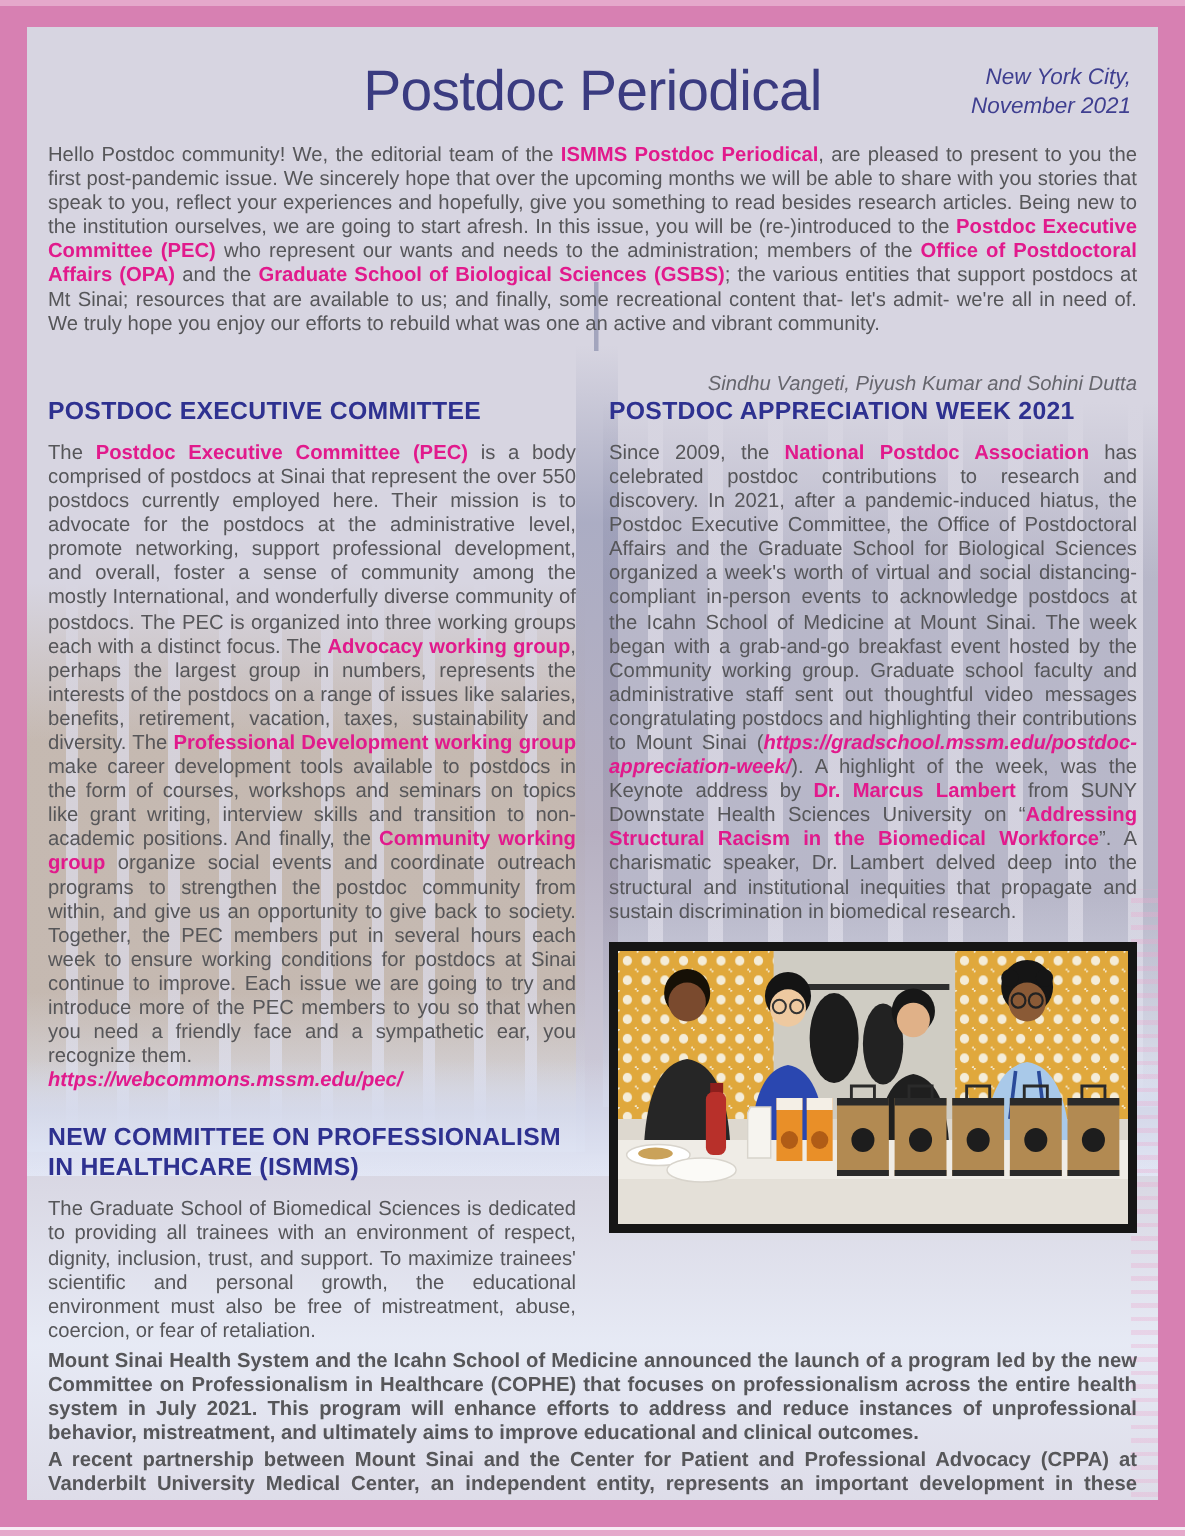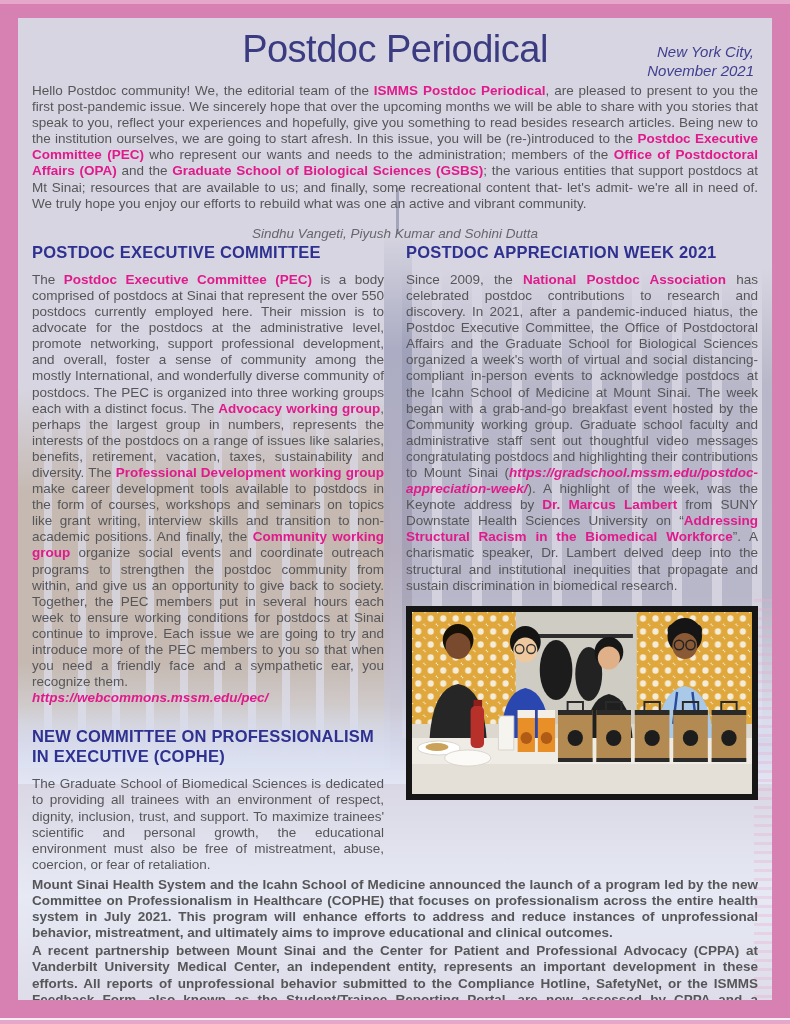--- a/index.html
+++ b/index.html
@@ -29,24 +29,24 @@
   .sky-water{position:absolute;left:0;top:688px;width:100%;height:78px;
     background:linear-gradient(180deg, rgba(205,210,230,0) 0%, rgba(212,217,236,.75) 45%, rgba(226,231,246,.9) 100%);}
   .sky-glow{position:absolute;left:0;top:752px;width:100%;height:230px;
     background:linear-gradient(180deg, rgba(226,230,242,0) 0%, rgba(232,236,247,.9) 55%, rgba(222,221,233,.95) 100%);}
   .sky-sparkle{position:absolute;right:0;top:575px;width:18px;height:405px;opacity:.65;
     background:repeating-linear-gradient(0deg, rgba(236,168,206,.5) 0 3px, rgba(215,213,225,0) 3px 9px);}
   
   .content{position:relative;z-index:1;padding:10px 14px 0 14px;height:100%;}
   .dateline{position:absolute;right:18px;top:24px;text-align:right;font-style:italic;font-weight:500;
     color:#3f3f90;font-size:15px;line-height:19px;white-space:pre-line;}
-  h1.title{text-align:center;color:var(--title);font-size:38px;font-weight:500;letter-spacing:-.5px;margin-top:0;}
+  h1.title{text-align:center;color:var(--title);font-size:38px;font-weight:500;letter-spacing:-.5px;margin-top:12px;}
   p{color:var(--body);font-size:13.5px;line-height:16.1px;text-align:justify;}
   .intro{margin-top:12px;}
-  .byline{margin-top:14px;font-style:italic;color:var(--byline);text-align:center;}
+  .byline{margin-top:24px;font-style:italic;color:var(--byline);text-align:right;}
   .columns{display:flex;gap:22px;}
   .col{flex:1 1 0;min-width:0;}
   h2{color:var(--heading);font-size:16.5px;line-height:20px;font-weight:bold;letter-spacing:.2px;}
   .col p{margin-top:10px;}
   h2.cophe{margin-top:20px;}
   .seg-hl{color:var(--magenta);font-weight:bold;}
   .seg-link{color:var(--magenta);font-weight:bold;font-style:italic;}
   figure{margin-top:12px;}
   .photo{border:6px solid #161616;background:#ddd8cf;}
   .photo svg{display:block;width:100%;height:182px;}
@@ -78,21 +78,21 @@
     <h1 class="title">Postdoc Periodical</h1>
 
     <p class="intro"><span class="seg-plain">Hello Postdoc community! We, the editorial team of the </span><span class="seg-hl">ISMMS Postdoc Periodical</span><span class="seg-plain">, are pleased to present to you the first post-pandemic issue. We sincerely hope that over the upcoming months we will be able to share with you stories that speak to you, reflect your experiences and hopefully, give you something to read besides research articles. Being new to the institution ourselves, we are going to start afresh. In this issue, you will be (re-)introduced to the </span><span class="seg-hl">Postdoc Executive Committee (PEC)</span><span class="seg-plain"> who represent our wants and needs to the administration; members of the </span><span class="seg-hl">Office of Postdoctoral Affairs (OPA)</span><span class="seg-plain"> and the </span><span class="seg-hl">Graduate School of Biological Sciences (GSBS)</span><span class="seg-plain">; the various entities that support postdocs at Mt Sinai; resources that are available to us; and finally, some recreational content that- let's admit- we're all in need of. We truly hope you enjoy our efforts to rebuild what was one an active and vibrant community.</span></p>
     <p class="byline">Sindhu Vangeti, Piyush Kumar and Sohini Dutta</p>
 
     <div class="columns">
 
       <div class="col">
         <h2>POSTDOC EXECUTIVE COMMITTEE</h2>
         <p><span class="seg-plain">The </span><span class="seg-hl">Postdoc Executive Committee (PEC)</span><span class="seg-plain"> is a body comprised of postdocs at Sinai that represent the over 550 postdocs currently employed here. Their mission is to advocate for the postdocs at the administrative level, promote networking, support professional development, and overall, foster a sense of community among the mostly International, and wonderfully diverse community of postdocs. The PEC is organized into three working groups each with a distinct focus. The </span><span class="seg-hl">Advocacy working group</span><span class="seg-plain">, perhaps the largest group in numbers, represents the interests of the postdocs on a range of issues like salaries, benefits, retirement, vacation, taxes, sustainability and diversity. The </span><span class="seg-hl">Professional Development working group</span><span class="seg-plain"> make career development tools available to postdocs in the form of courses, workshops and seminars on topics like grant writing, interview skills and transition to non-academic positions. And finally, the </span><span class="seg-hl">Community working group</span><span class="seg-plain"> organize social events and coordinate outreach programs to strengthen the postdoc community from within, and give us an opportunity to give back to society. Together, the PEC members put in several hours each week to ensure working conditions for postdocs at Sinai continue to improve. Each issue we are going to try and introduce more of the PEC members to you so that when you need a friendly face and a sympathetic ear, you recognize them.</span><br><span class="seg-link">https://webcommons.mssm.edu/pec/</span></p>
-        <h2 class="cophe">NEW COMMITTEE ON PROFESSIONALISM IN EXECUTIVE (COPHE)</h2>
+        <h2 class="cophe">NEW COMMITTEE ON PROFESSIONALISM IN HEALTHCARE (ISMMS)</h2>
         <p>The Graduate School of Biomedical Sciences is dedicated to providing all trainees with an environment of respect, dignity, inclusion, trust, and support. To maximize trainees' scientific and personal growth, the educational environment must also be free of mistreatment, abuse, coercion, or fear of retaliation.</p>
       </div>
 
       <div class="col">
         <h2>POSTDOC APPRECIATION WEEK 2021</h2>
         <p><span class="seg-plain">Since 2009, the </span><span class="seg-hl">National Postdoc Association</span><span class="seg-plain"> has celebrated postdoc contributions to research and discovery. In 2021, after a pandemic-induced hiatus, the Postdoc Executive Committee, the Office of Postdoctoral Affairs and the Graduate School for Biological Sciences organized a week's worth of virtual and social distancing-compliant in-person events to acknowledge postdocs at the Icahn School of Medicine at Mount Sinai. The week began with a grab-and-go breakfast event hosted by the Community working group. Graduate school faculty and administrative staff sent out thoughtful video messages congratulating postdocs and highlighting their contributions to Mount Sinai (</span><span class="seg-link">https://gradschool.mssm.edu/postdoc-appreciation-week/</span><span class="seg-plain">). A highlight of the week, was the Keynote address by </span><span class="seg-hl">Dr. Marcus Lambert</span><span class="seg-plain"> from SUNY Downstate Health Sciences University on “</span><span class="seg-hl">Addressing Structural Racism in the Biomedical Workforce</span><span class="seg-plain">”. A charismatic speaker, Dr. Lambert delved deep into the structural and institutional inequities that propagate and sustain discrimination in biomedical research.</span></p>
 
         <figure>
           <div class="photo">
             <svg viewBox="0 0 354 182" preserveAspectRatio="none">

